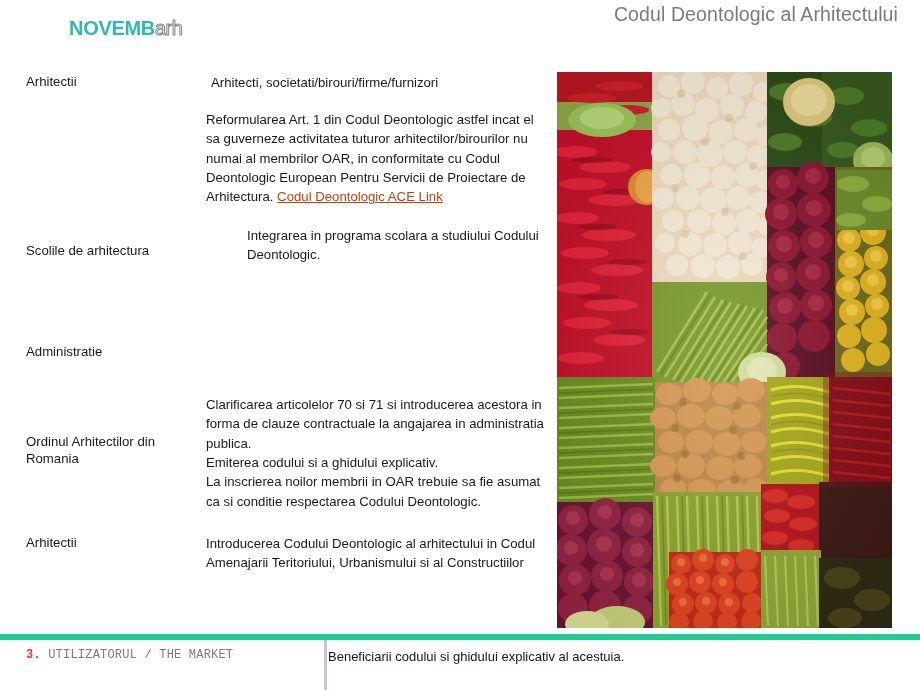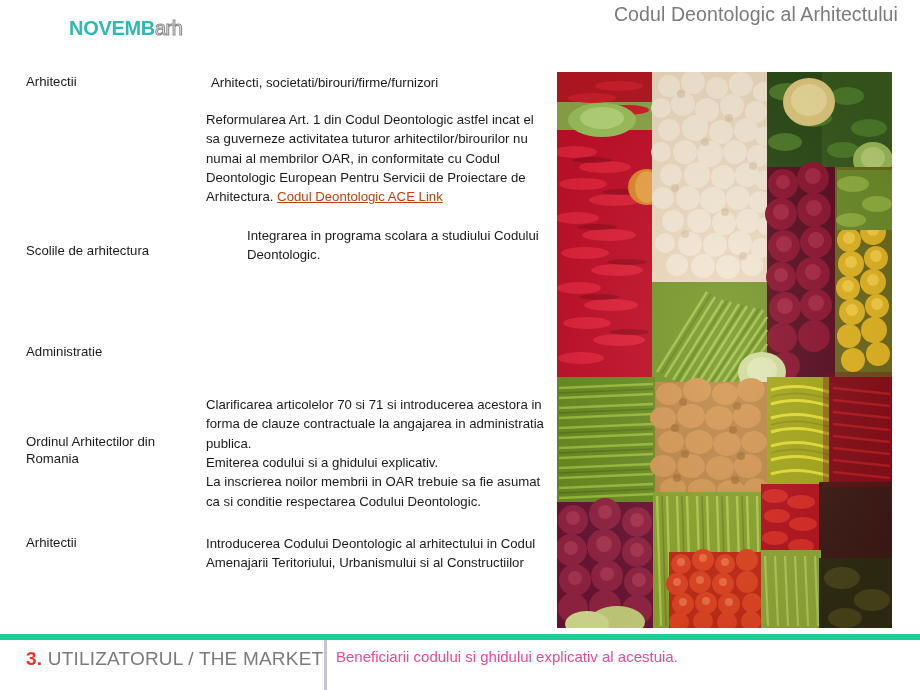--- a/index.html
+++ b/index.html
@@ -113,45 +113,46 @@
     left: 0;
     top: 634px;
     width: 920px;
     height: 6px;
     background: #1ecd96;
   }
   .footer-section {
     position: absolute;
     left: 26px;
     top: 648px;
-    font-size: 19px;
+    font-size: 12px;
     color: #7b7b7b;
     letter-spacing: 0.2px;
     white-space: nowrap;
+    font-family: Liberation Mono, monospace;
   }
   .footer-num {
     color: #e8342b;
     font-weight: bold;
   }
   .footer-box {
     position: absolute;
     left: 324px;
     top: 640px;
     width: 596px;
     height: 50px;
     background: #ffffff;
     border-left: 3px solid #c5c3e2;
     box-sizing: border-box;
   }
   .footer-box-text {
     position: absolute;
-    left: 9px;
+    left: 1px;
     top: 9px;
-    font-size: 15px;
-    color: #ec4899;
+    font-size: 13px;
+    color: #0f172a;
     line-height: 16px;
   }
 </style>
 </head>
 <body>
 
 <div class="header">
   <div class="logo">
     <span class="logo-novemb">NOVEMB</span><span class="logo-arh">arh</span>
   </div>

